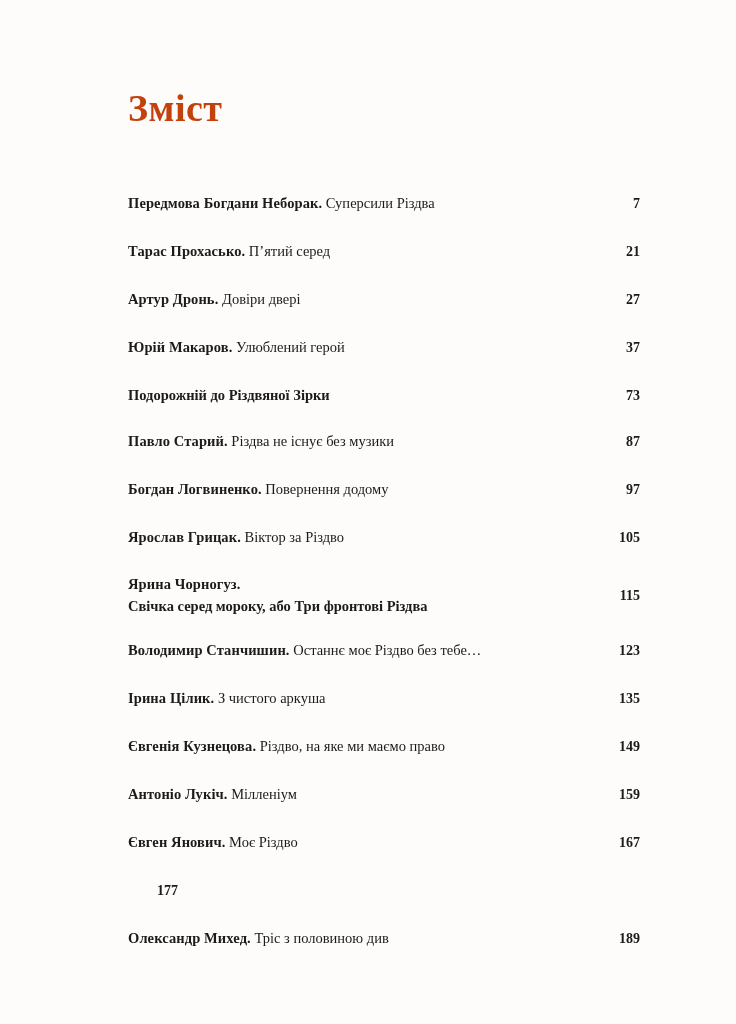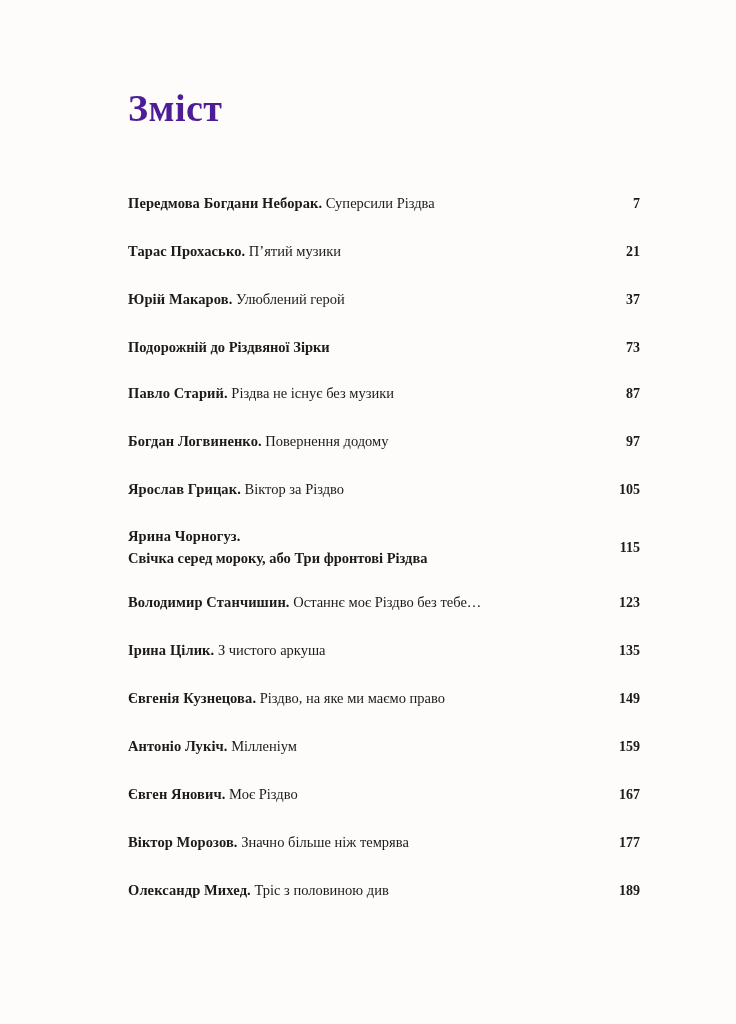--- a/index.html
+++ b/index.html
@@ -19,21 +19,21 @@
     width: 736px;
     height: 1024px;
     box-sizing: border-box;
     padding: 0 96px 0 128px;
   }
   .toc-title {
     font-family: "Liberation Serif", serif;
     font-weight: bold;
     font-size: 38px;
     letter-spacing: 0.5px;
-    color: #4c1d95;
+    color: #c2410c;
     margin: 0;
     padding-top: 88px;
     line-height: 1.1;
   }
   .toc-list {
     margin-top: 62px;
     display: block;
   }
   .toc-entry {
     display: flex;
@@ -86,23 +86,29 @@
   <h1 class="toc-title">Зміст</h1>
   <div class="toc-list" id="toc-list">
       <div class="toc-entry">
         <div class="entry-left">
           <div class="entry-text"><span class="entry-author">Передмова Богдани Неборак.</span><span class="entry-sep"> </span><span class="entry-title">Суперсили Різдва</span></div>
         </div>
         <div class="entry-page">7</div>
       </div>
       <div class="toc-entry">
         <div class="entry-left">
-          <div class="entry-text"><span class="entry-author">Тарас Прохасько.</span><span class="entry-sep"> </span><span class="entry-title">П’ятий музики</span></div>
+          <div class="entry-text"><span class="entry-author">Тарас Прохасько.</span><span class="entry-sep"> </span><span class="entry-title">П’ятий серед</span></div>
         </div>
         <div class="entry-page">21</div>
+      </div>
+      <div class="toc-entry">
+        <div class="entry-left">
+          <div class="entry-text"><span class="entry-author">Артур Дронь.</span><span class="entry-sep"> </span><span class="entry-title">Довіри двері</span></div>
+        </div>
+        <div class="entry-page">27</div>
       </div>
       <div class="toc-entry">
         <div class="entry-left">
           <div class="entry-text"><span class="entry-author">Юрій Макаров.</span><span class="entry-sep"> </span><span class="entry-title">Улюблений герой</span></div>
         </div>
         <div class="entry-page">37</div>
       </div>
       <div class="toc-entry two-line">
         <div class="entry-left">
           <div class="entry-text"><span class="entry-title entry-title-block">Подорожній до Різдвяної Зірки</span></div>
@@ -157,23 +163,20 @@
         </div>
         <div class="entry-page">159</div>
       </div>
       <div class="toc-entry">
         <div class="entry-left">
           <div class="entry-text"><span class="entry-author">Євген Янович.</span><span class="entry-sep"> </span><span class="entry-title">Моє Різдво</span></div>
         </div>
         <div class="entry-page">167</div>
       </div>
       <div class="toc-entry">
-        <div class="entry-left">
-          <div class="entry-text"><span class="entry-author">Віктор Морозов.</span><span class="entry-sep"> </span><span class="entry-title">Значно більше ніж темрява</span></div>
-        </div>
         <div class="entry-page">177</div>
       </div>
       <div class="toc-entry">
         <div class="entry-left">
           <div class="entry-text"><span class="entry-author">Олександр Михед.</span><span class="entry-sep"> </span><span class="entry-title">Тріс з половиною див</span></div>
         </div>
         <div class="entry-page">189</div>
       </div>
     </div>
 </div>

